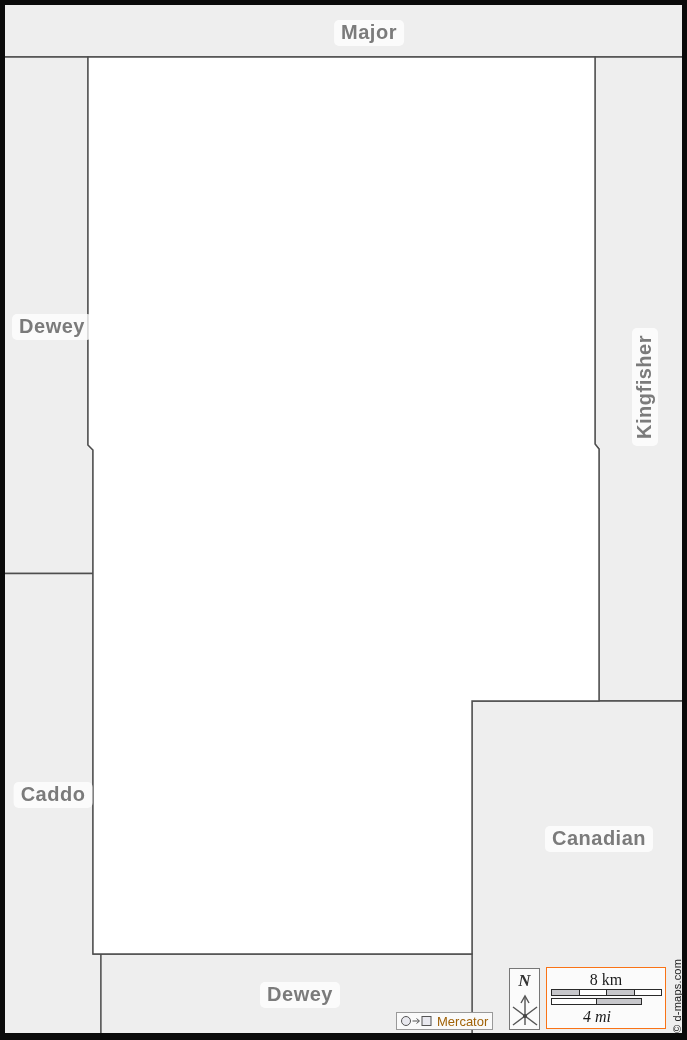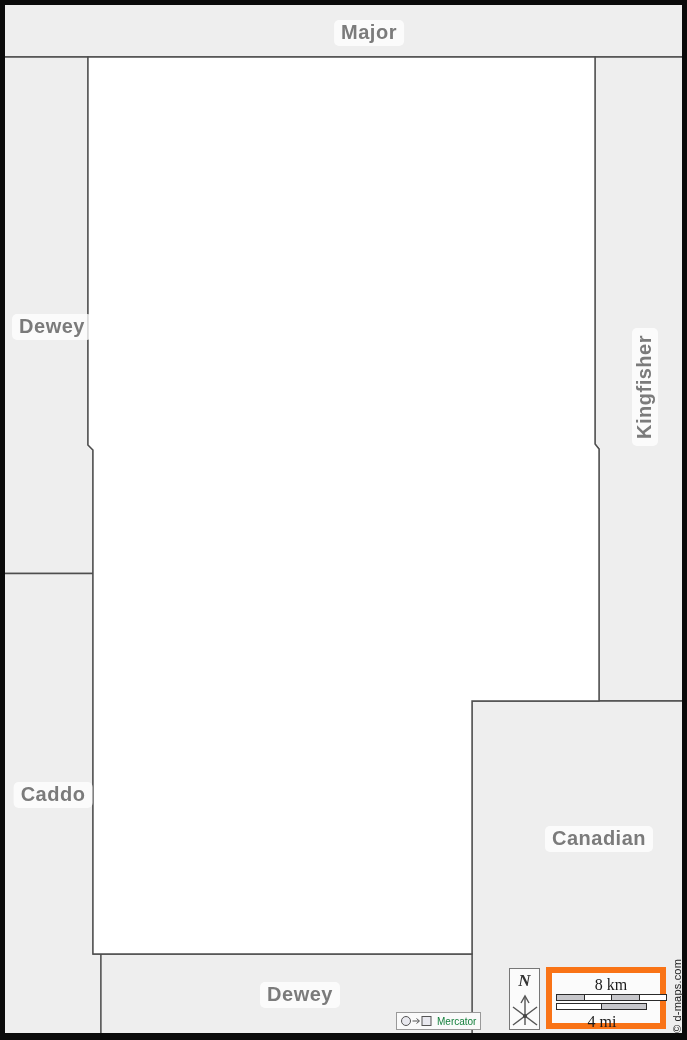--- a/index.html
+++ b/index.html
@@ -43,48 +43,48 @@
   }
   .compass-n{
     font-family:"Liberation Serif",serif;
     font-style:italic;font-weight:bold;
     font-size:17px;color:#333;
     line-height:1.1;margin-top:3px;
   }
   
   .scale-box{
     position:absolute;left:546px;top:967px;width:120px;height:62px;
-    background:#fbfbfb;border:6px solid #f97316;box-sizing:border-box;
+    background:#fbfbfb;border:1px solid #f97316;box-sizing:border-box;
   }
   .scale-text{
     font-family:"Liberation Serif",serif;
     font-size:16px;color:#1a1a1a;
     position:absolute;transform:translateX(-50%);
     white-space:nowrap;
   }
   .scale-text.km{left:59px;top:3px;}
-  .scale-text.mi{left:50px;top:40px;}
+  .scale-text.mi{left:50px;top:40px;font-style:italic;}
   .bar{
     position:absolute;display:flex;height:5px;
     border:1px solid #2a2a2a;box-sizing:content-box;
   }
   .bar.km{left:4px;top:21px;width:109px;}
   .bar.mi{left:4px;top:30px;width:89px;}
   .bar .seg{height:100%;}
   .bar .seg + .seg{border-left:1px solid #2a2a2a;}
   .seg.g{background:var(--scale-fill);}
   .seg.w{background:#ffffff;}
   
   .projection-box{
     position:absolute;left:396px;top:1012px;height:18px;
     background:#fafafa;border:1px solid #999;box-sizing:border-box;
     display:flex;align-items:center;padding:0 4px 0 3px;gap:3px;
   }
   .projection-label{
-    font-size:10px;color:#15803d;white-space:nowrap;
+    font-size:13px;color:#a16207;white-space:nowrap;
   }
   
   .credit{
     position:absolute;left:677px;top:996px;
     transform:translate(-50%,-50%) rotate(-90deg);
     font-size:11px;color:#222;white-space:nowrap;
     letter-spacing:0.2px;
   }
 </style>
 </head>

